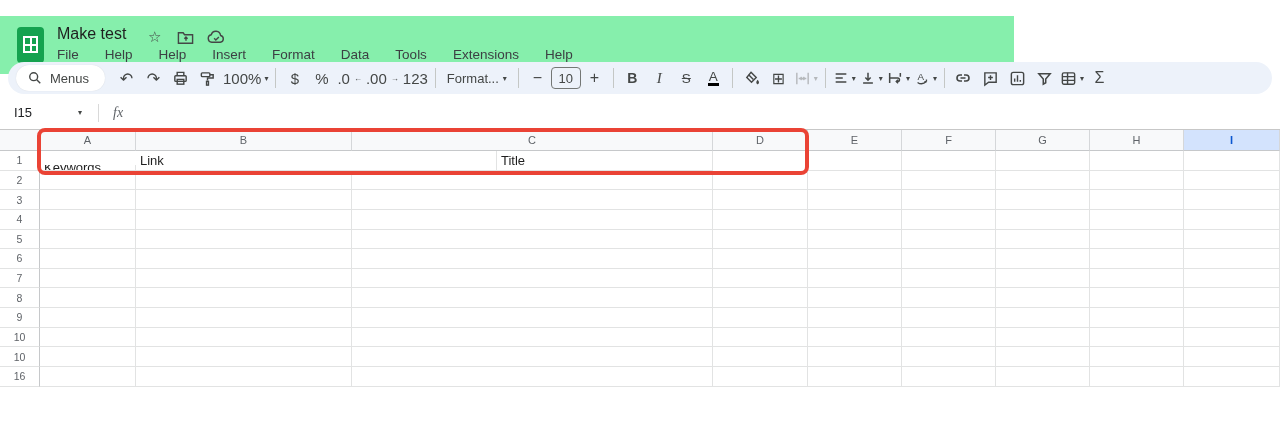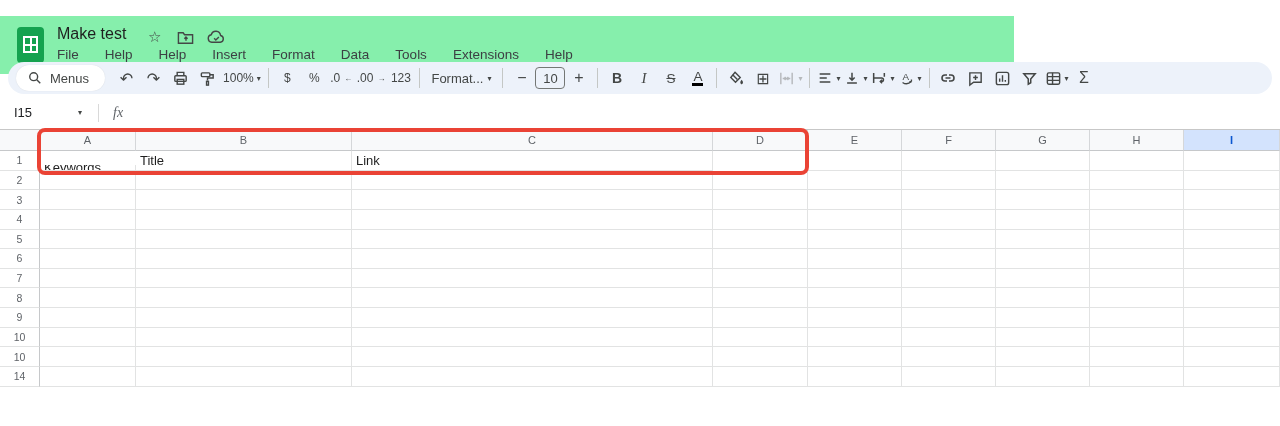--- a/index.html
+++ b/index.html
@@ -31,21 +31,21 @@
   .tbtn { height:26px; min-width:27px; display:flex; align-items:center; justify-content:center;
     background:none; border:none; border-radius:4px; color:#444746; font-size:14px;
     font-family:"Liberation Sans",sans-serif; cursor:pointer; gap:3px; padding:0 2px; }
   .tbtn svg { display:block; }
   .arrow { font-size:8px; color:#444746; }
   .divider { width:1px; height:20px; background:#c4c7c5; margin:0 5px; flex:none; }
   .menus-pill { height:26px; background:#fff; border:none; border-radius:13px;
     display:flex; align-items:center; gap:8px; padding:0 16px 0 12px; margin-right:8px;
     font-size:13px; color:#444746; cursor:pointer; box-shadow:0 0 1px rgba(0,0,0,.15); }
   .glyph { font-size:16px; }
-  .num { font-size:12px; }
+  .num { font-size:15px; }
   .sup-arrow { font-size:8px; margin-left:1px; }
   .fontbox { width:72px; justify-content:space-between; padding:0 6px; font-size:13px; }
   .sizebox { width:30px; height:22px; border:1px solid #747775; border-radius:4px;
     display:flex; align-items:center; justify-content:center; font-size:13px; color:#444746; }
   .bold-b { font-weight:bold; font-size:14px; }
   .italic-i { font-family:"Liberation Serif",serif; font-style:italic; font-size:15px; }
   .strike-s { text-decoration:line-through; font-size:13.5px; }
   .textcolor-a { font-size:13.5px; line-height:12px; border-bottom:3px solid #000; padding:0 1px; }
   .disabled { color:#b5b8bb !important; }
   .disabled .arrow { color:#b5b8bb; }
@@ -282,22 +282,22 @@
       <div class="col-h" style="width: 94px;">E</div>
       <div class="col-h" style="width: 94px;">F</div>
       <div class="col-h" style="width: 94px;">G</div>
       <div class="col-h" style="width: 94px;">H</div>
       <div class="col-h sel" style="width: 96px;">I</div>
     </div>
   <div id="rows">
       <div class="grow">
         <div class="row-h">1</div>
         <div class="cell" style="width: 96px; margin-top: 14px;">Keywords</div>
+        <div class="cell" style="width: 361px;">Link</div>
         <div class="cell" style="width: 216px;">Title</div>
-        <div class="cell" style="width: 361px;">Link</div>
         <div class="cell" style="width: 95px; margin-top: 21px;">Position</div>
         <div class="cell" style="width: 94px;"></div>
         <div class="cell" style="width: 94px;"></div>
         <div class="cell" style="width: 94px;"></div>
         <div class="cell" style="width: 94px;"></div>
         <div class="cell" style="width: 96px;"></div>
       </div>
       <div class="grow">
         <div class="row-h">2</div>
         <div class="cell" style="width: 96px;"></div>
@@ -412,21 +412,21 @@
         <div class="cell" style="width: 216px;"></div>
         <div class="cell" style="width: 361px;"></div>
         <div class="cell" style="width: 95px;"></div>
         <div class="cell" style="width: 94px;"></div>
         <div class="cell" style="width: 94px;"></div>
         <div class="cell" style="width: 94px;"></div>
         <div class="cell" style="width: 94px;"></div>
         <div class="cell" style="width: 96px;"></div>
       </div>
       <div class="grow">
-        <div class="row-h">14</div>
+        <div class="row-h">16</div>
         <div class="cell" style="width: 96px;"></div>
         <div class="cell" style="width: 216px;"></div>
         <div class="cell" style="width: 361px;"></div>
         <div class="cell" style="width: 95px;"></div>
         <div class="cell" style="width: 94px;"></div>
         <div class="cell" style="width: 94px;"></div>
         <div class="cell" style="width: 94px;"></div>
         <div class="cell" style="width: 94px;"></div>
         <div class="cell" style="width: 96px;"></div>
       </div>

